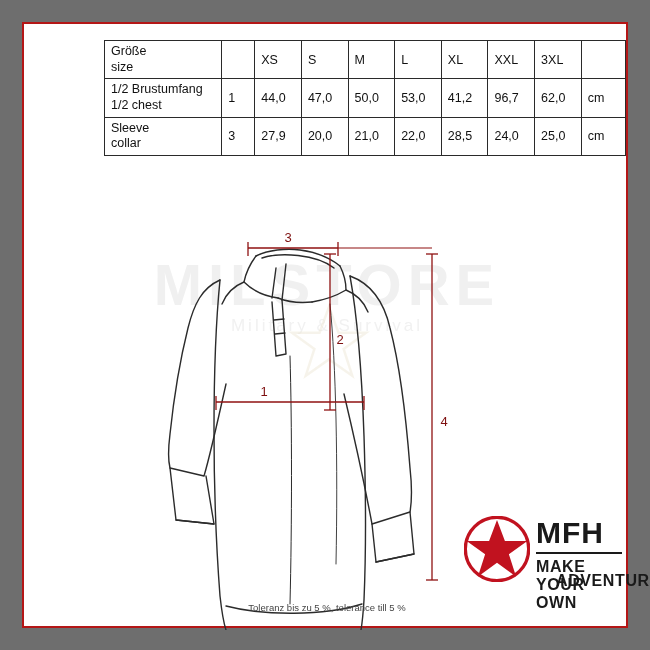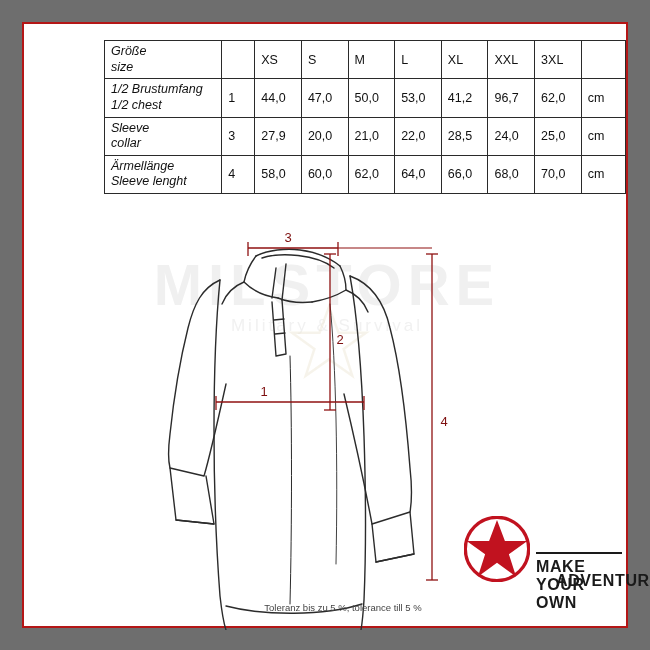--- a/index.html
+++ b/index.html
@@ -81,21 +81,20 @@
     background: rgba(255,255,255,0.0);
   }
   #size-table th {
     font-weight: normal;
   }
   .col-label {
     text-align: left;
     width: 120px;
     line-height: 1.25;
     padding-left: 6px !important;
-    font-style: italic;
   }
   .col-num { width: 26px; }
   .col-size { width: 38px; }
   .col-unit { width: 38px; }
   .two-line { padding-top: 2px; padding-bottom: 2px; }
 
   
   #drawing {
     position: absolute;
     left: 0;
@@ -143,21 +142,20 @@
 
   
   #footer-note {
     position: absolute;
     left: 0;
     top: 578px;
     width: 606px;
     text-align: center;
     font-size: 9.5px;
     color: #444;
-    margin-left: 16px;
   }
 </style>
 </head>
 <body>
 
 <div id="page">
   <div id="sheet">
 
     <div id="watermark">
       <div class="wm-title">MILSTORE</div>
@@ -209,35 +207,20 @@
           <td>3</td>
           <td>27,9</td>
           <td>20,0</td>
           <td>21,0</td>
           <td>22,0</td>
           <td>28,5</td>
           <td>24,0</td>
           <td>25,0</td>
           <td>cm</td>
         </tr>
-        <tr>
-          <td class="col-label two-line">
-            <div>Ärmellänge</div>
-            <div>Sleeve lenght</div>
-          </td>
-          <td>4</td>
-          <td>58,0</td>
-          <td>60,0</td>
-          <td>62,0</td>
-          <td>64,0</td>
-          <td>66,0</td>
-          <td>68,0</td>
-          <td>70,0</td>
-          <td>cm</td>
-        </tr>
       </tbody>
     </table>
 
     <svg id="drawing" viewBox="0 0 606 406">
       <g fill="none" stroke="#2b2b2b" stroke-width="1.4" stroke-linejoin="round" stroke-linecap="round">
 
         <path d="M196,56 C178,64 170,80 164,104 C156,136 150,172 146,210 C144,226 144,236 146,244
                  L180,252 C186,232 194,196 202,160"></path>
         <path d="M146,244 L152,296 L190,300 L182,252"></path>
 
@@ -303,20 +286,21 @@
         <text x="240" y="172" text-anchor="middle">1</text>
         <text x="420" y="202" text-anchor="middle">4</text>
       </g>
     </svg>
 
     <div id="logo">
       <svg width="66" height="66" viewBox="0 0 100 100" style="position:absolute;left:0;top:4px;">
         <circle cx="50" cy="50" r="48" fill="none" stroke="#c1121f" stroke-width="5"></circle>
         <polygon points="50,6 62,38 96,38 68,58 79,92 50,71 21,92 32,58 4,38 38,38" fill="#c1121f"></polygon>
       </svg>
+      <div class="mfh-text">MFH</div>
       <div class="mfh-rule"></div>
       <div class="tag1">MAKE YOUR OWN</div>
       <div class="tag2">ADVENTURE</div>
     </div>
 
     <div id="footer-note">Toleranz bis zu 5 %, tolerance till 5 %</div>
 
   </div>
 </div>
 

